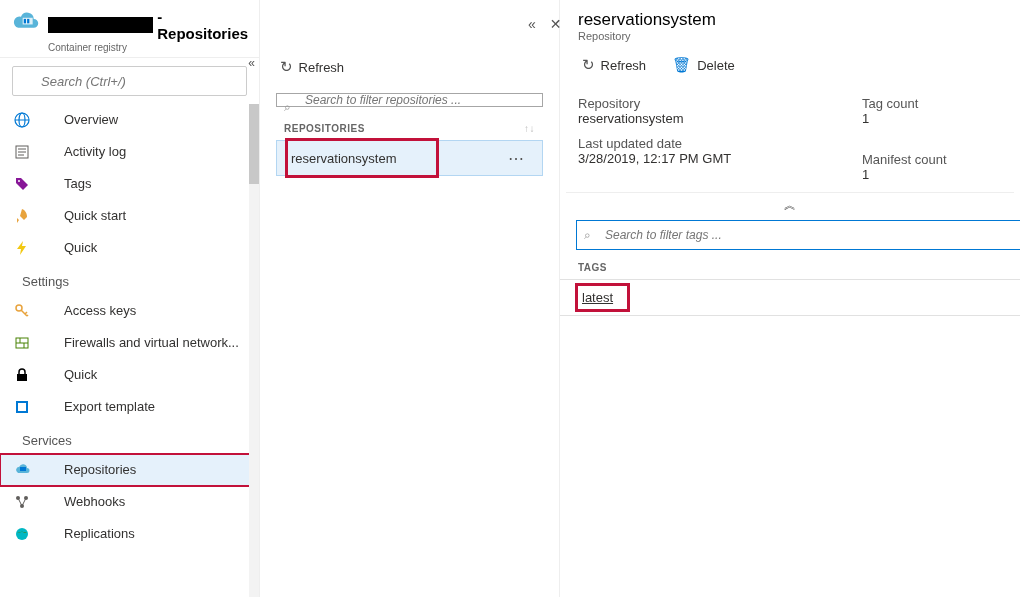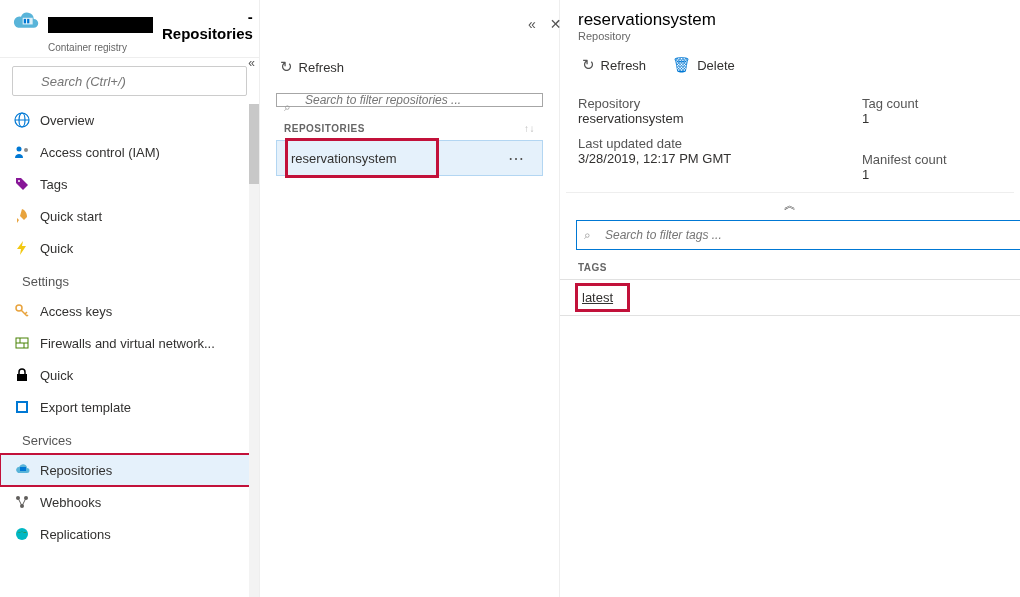--- a/index.html
+++ b/index.html
@@ -3,32 +3,32 @@
   <meta charset="utf-8">
   <style>
     * { box-sizing: border-box; margin: 0; padding: 0; font-family: "Segoe UI", Arial, sans-serif; }
     body { background: #fff; width: 1020px; height: 597px; overflow: hidden; display: flex; font-size: 13px; color: #323130; }
     
     
     .panel-sidebar { width: 260px; border-right: 1px solid #eee; display: flex; flex-direction: column; position: relative; }
     .header1 { padding: 8px 12px 4px 12px; border-bottom: 1px solid #eee; display: flex; align-items: flex-start; }
     .header1 .cloud-icon { width: 28px; height: 20px; margin-right: 8px; margin-top: 2px; color: #0078d4; flex-shrink: 0; }
     .header1-text { flex: 1; }
-    .header1-title { font-weight: 600; font-size: 15px; color: #000; display: flex; align-items: center; text-align: right; }
+    .header1-title { font-weight: 600; font-size: 15px; color: #000; display: flex; align-items: center; }
     .redact { display: inline-block; background: #000; width: 110px; height: 16px; margin-right: 4px; }
     .header1-sub { font-size: 10px; color: #666; }
     .collapse-btn { position: absolute; right: 4px; top: 56px; font-size: 12px; color: #555; cursor: pointer; }
     .search-row { padding: 8px 12px 8px 12px; }
     .search-input { width: 100%; height: 30px; border: 1px solid #ccc; border-radius: 2px; padding: 0 8px 0 28px; font-size: 13px; font-style: italic; color: #666; background: #fff; position: relative; }
     .search-wrap { position: relative; }
     .search-wrap .mag { position: absolute; left: 8px; top: 8px; color: #999; font-size: 13px; pointer-events: none; }
     .nav-scroll { flex: 1; overflow-y: auto; position: relative; }
     .nav-scroll .scrollbar-track { position: absolute; right: 0; top: 0; width: 10px; height: 100%; background: #f3f3f3; }
     .nav-scroll .scrollbar-thumb { position: absolute; right: 0; top: 0; width: 10px; height: 80px; background: #c8c8c8; }
-    .nav-item { padding: 8px 14px; display: flex; align-items: center; cursor: pointer; font-size: 13px; }
+    .nav-item { padding: 8px 14px; display: flex; cursor: pointer; font-size: 13px; gap: 24px; }
     .nav-item.selected { background: #e5f1fb; outline: 2px solid #c2113a; outline-offset: -1px; }
     .nav-icon { width: 16px; height: 16px; margin-right: 10px; display: inline-flex; align-items: center; justify-content: center; font-size: 14px; flex-shrink: 0; }
     .section-head { padding: 10px 14px 6px 14px; font-size: 13px; color: #555; margin-left: 8px; }
     
     
     .panel-mid { width: 300px; border-right: 1px solid #eee; display: flex; flex-direction: column; }
     .panel-top { height: 46px; display: flex; align-items: center; }
     .collapse-close { position: absolute; left: 528px; top: 16px; display: flex; gap: 14px; color: #555; font-size: 14px; }
     .cmd-bar { padding: 6px 16px 10px 16px; display: flex; align-items: center; gap: 10px; }
     .cmd-link { display: inline-flex; align-items: center; gap: 6px; cursor: pointer; font-size: 13px; color: #323130; padding: 6px 4px; }
@@ -108,28 +108,29 @@
           <span class="nav-icon c-blue">
             <svg width="16" height="16" viewBox="0 0 16 16">
               <circle cx="8" cy="8" r="7" fill="none" stroke="currentColor" stroke-width="1.2"></circle>
               <ellipse cx="8" cy="8" rx="3" ry="7" fill="none" stroke="currentColor" stroke-width="1.2"></ellipse>
               <line x1="1" y1="8" x2="15" y2="8" stroke="currentColor"></line>
             </svg>
           </span>
           <span>Overview</span>
         </div>
         <div class="nav-item">
-          <span class="nav-icon c-blue">
-            <svg width="16" height="16" viewBox="0 0 16 16">
-              <circle cx="5" cy="5" r="2.5" fill="currentColor"></circle>
-              <path d="M1 14c0-3 2-4 4-4s4 1 4 4" fill="currentColor"></path>
-              <circle cx="12" cy="6" r="2" fill="#8b8b8b"></circle>
-            </svg>
-          </span>
-          <span>Access control (IAM)</span>
+          <span class="nav-icon c-gray">
+            <svg width="16" height="16" viewBox="0 0 16 16">
+              <rect x="2" y="2" width="12" height="12" fill="none" stroke="currentColor"></rect>
+              <line x1="4" y1="5" x2="12" y2="5" stroke="currentColor"></line>
+              <line x1="4" y1="8" x2="12" y2="8" stroke="currentColor"></line>
+              <line x1="4" y1="11" x2="10" y2="11" stroke="currentColor"></line>
+            </svg>
+          </span>
+          <span>Activity log</span>
         </div>
         <div class="nav-item">
           <span class="nav-icon c-purple">
             <svg width="16" height="16" viewBox="0 0 16 16">
               <path d="M2 2h5l7 7-5 5-7-7z" fill="currentColor"></path>
               <circle cx="5" cy="5" r="1" fill="#fff"></circle>
             </svg>
           </span>
           <span>Tags</span>
         </div>

